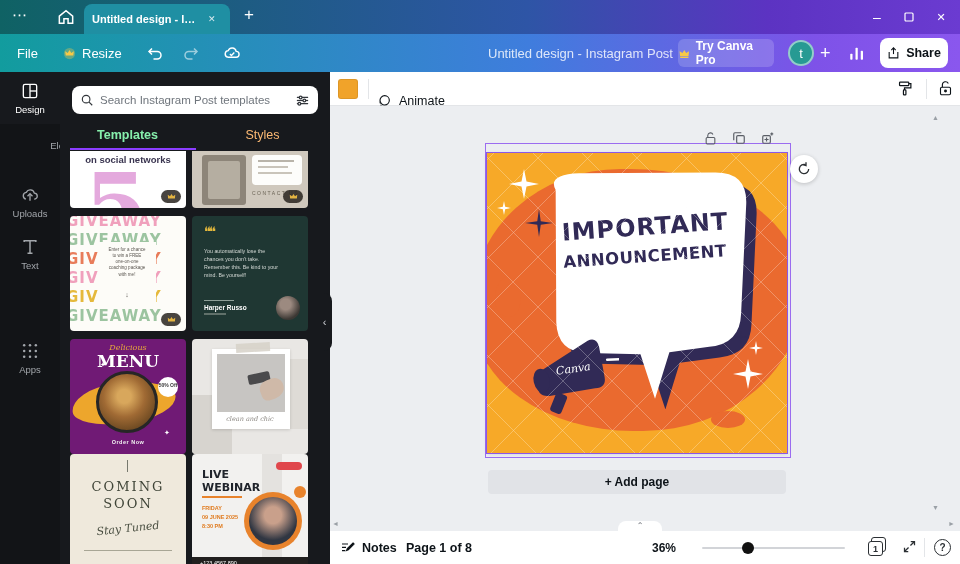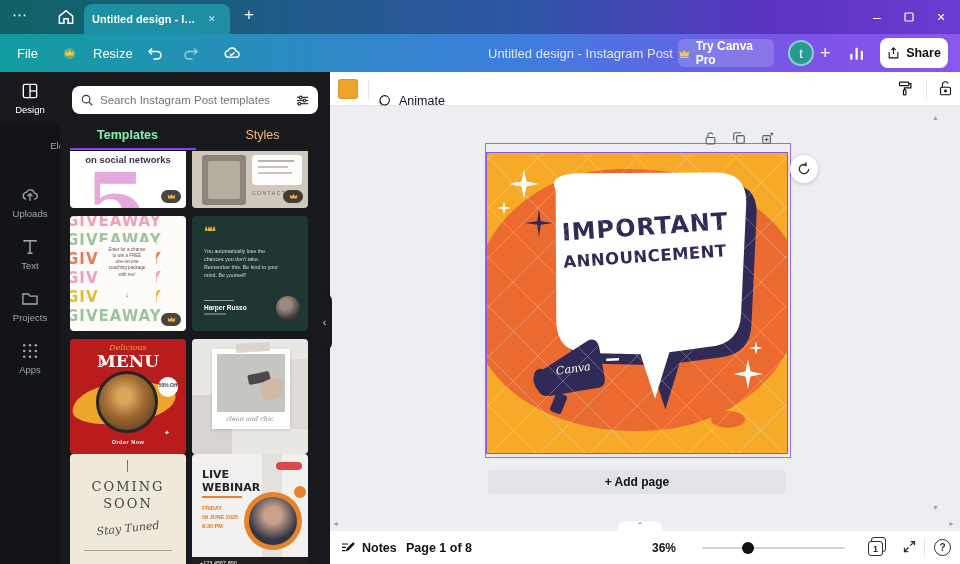--- a/index.html
+++ b/index.html
@@ -146,21 +146,21 @@
     <div class="winctl" style="left:894px;">
       <svg width="10" height="10" viewBox="0 0 10 10" fill="none" stroke="#fff" stroke-width="1.2">
           <rect x="1" y="1" width="8" height="8" rx="1"></rect>
         </svg>
     </div>
     <div class="winctl" style="left:926px; font-size:11px;">✕</div>
   </div>
 
   <div class="menubar">
     <div class="mb-item" style="left:17px;">File</div>
-    <div class="mb-item" style="left:62px; gap:16px;">
+    <div class="mb-item" style="left:62px; gap:5px;">
       <svg width="15" height="15" viewBox="0 0 24 24">
           <circle cx="12" cy="12" r="9" fill="#f7c948" opacity="0.35"></circle>
           <path d="M6 15 L5 8.5 L9.2 11 L12 6.5 L14.8 11 L19 8.5 L18 15 Z" fill="#f7c948"></path>
         </svg>
       <span>Resize</span>
     </div>
     <div class="mb-item" style="left:146px;">
       <svg width="18" height="18" viewBox="0 0 24 24" fill="none" stroke="#fff" stroke-width="2">
           <path d="M8 6 L4 10 L8 14"></path>
           <path d="M4 10 H15 A5 5 0 0 1 15 20 H10"></path>
@@ -231,26 +231,20 @@
         </svg>
       <span>Uploads</span>
     </div>
     <div class="sb-item" style="position:absolute; top:156px;">
       <svg width="20" height="20" viewBox="0 0 24 24" fill="none" stroke="#a2a6ab" stroke-width="1.8">
           <path d="M5 6 V4.5 H19 V6"></path>
           <path d="M12 4.5 V19.5"></path>
           <path d="M9 19.5 H15"></path>
         </svg>
       <span>Text</span>
-    </div>
-    <div class="sb-item" style="position:absolute; top:208px;">
-      <svg width="20" height="20" viewBox="0 0 24 24" fill="none" stroke="#a2a6ab" stroke-width="1.6">
-          <path d="M3.5 7 V18 H20.5 V8.5 H12 L10 6 H3.5 Z"></path>
-        </svg>
-      <span>Projects</span>
     </div>
     <div class="sb-item" style="position:absolute; top:260px;">
       <svg width="20" height="20" viewBox="0 0 24 24" fill="#a2a6ab">
           <g>
             <circle cx="5" cy="5" r="1.5"></circle>
             <circle cx="12" cy="5" r="1.5"></circle>
             <circle cx="19" cy="5" r="1.5"></circle>
             <circle cx="5" cy="12" r="1.5"></circle>
             <circle cx="12" cy="12" r="1.5"></circle>
             <circle cx="19" cy="12" r="1.5"></circle>
@@ -336,21 +330,21 @@
 
       <div class="thumb" style="left:132px; top:65px; background:#1f3733;">
         <div class="abs" style="left:12px; top:8px; color:#e5b93c; font-size:13px; letter-spacing:-2px;">❝❝</div>
         <div class="abs" style="left:12px; top:32px; width:92px; font-size:6px; transform:scale(0.88); transform-origin:top left; color:#d5dad6; line-height:1.5;">You automatically lose the chances you don't take. Remember this. Be kind to your mind. Be yourself!</div>
         <div class="abs" style="left:12px; top:84px; width:30px; height:1px; background:#8fa099;"></div>
         <div class="abs" style="left:12px; top:88px; font-size:6.5px; font-weight:bold; color:#fff;">Harper Russo</div>
         <div class="abs" style="left:12px; top:97px; width:22px; height:2px; background:#60706a;"></div>
         <div class="abs" style="left:84px; top:80px; width:24px; height:24px; border-radius:50%; background:radial-gradient(circle at 40% 35%, #9c8a80 25%, #3c3834 70%);"></div>
       </div>
 
-      <div class="thumb" style="left:10px; top:188px; background:#b91c1c;text-decoration:underline;">
+      <div class="thumb" style="left:10px; top:188px; background:#701a75;text-decoration:underline;">
         <div class="abs" style="left:0; top:4px; width:116px; text-align:center; font-size:8px; font-style:italic; color:#e5a93c; font-family:'DejaVu Serif',serif;">Delicious</div>
         <div class="abs" style="left:0; top:12px; width:116px; text-align:center; font-size:17px; font-weight:800; color:#fff; font-family:'DejaVu Serif',serif;">MENU</div>
         <div class="abs" style="left:2px; top:44px; width:104px; height:40px; background:#eda62c; border-radius:45% 55% 50% 50%/60% 50% 55% 45%; transform:rotate(-7deg);"></div>
         <div class="abs" style="left:26px; top:32px; width:62px; height:62px; border-radius:50%; background:radial-gradient(circle at 45% 40%, #d8a75c 15%, #a06a34 45%, #6e4a22 75%); border:3px solid #262626;"></div>
         <div class="abs" style="left:88px; top:38px; width:20px; height:20px; border-radius:50%; background:#fff; text-align:center; font-size:5px; font-weight:bold; color:#3b3b3b; line-height:1.6; padding-top:4px;">50% Off</div>
         <div class="abs" style="left:0; top:100px; width:116px; text-align:center; font-size:5.5px; font-weight:bold; color:#f2f2f2; letter-spacing:0.5px;">Order Now</div>
         <div class="abs" style="left:30px; top:22px; color:#fff; font-size:7px;">✦</div>
         <div class="abs" style="left:94px; top:90px; color:#fff; font-size:7px;">✦</div>
       </div>
 

